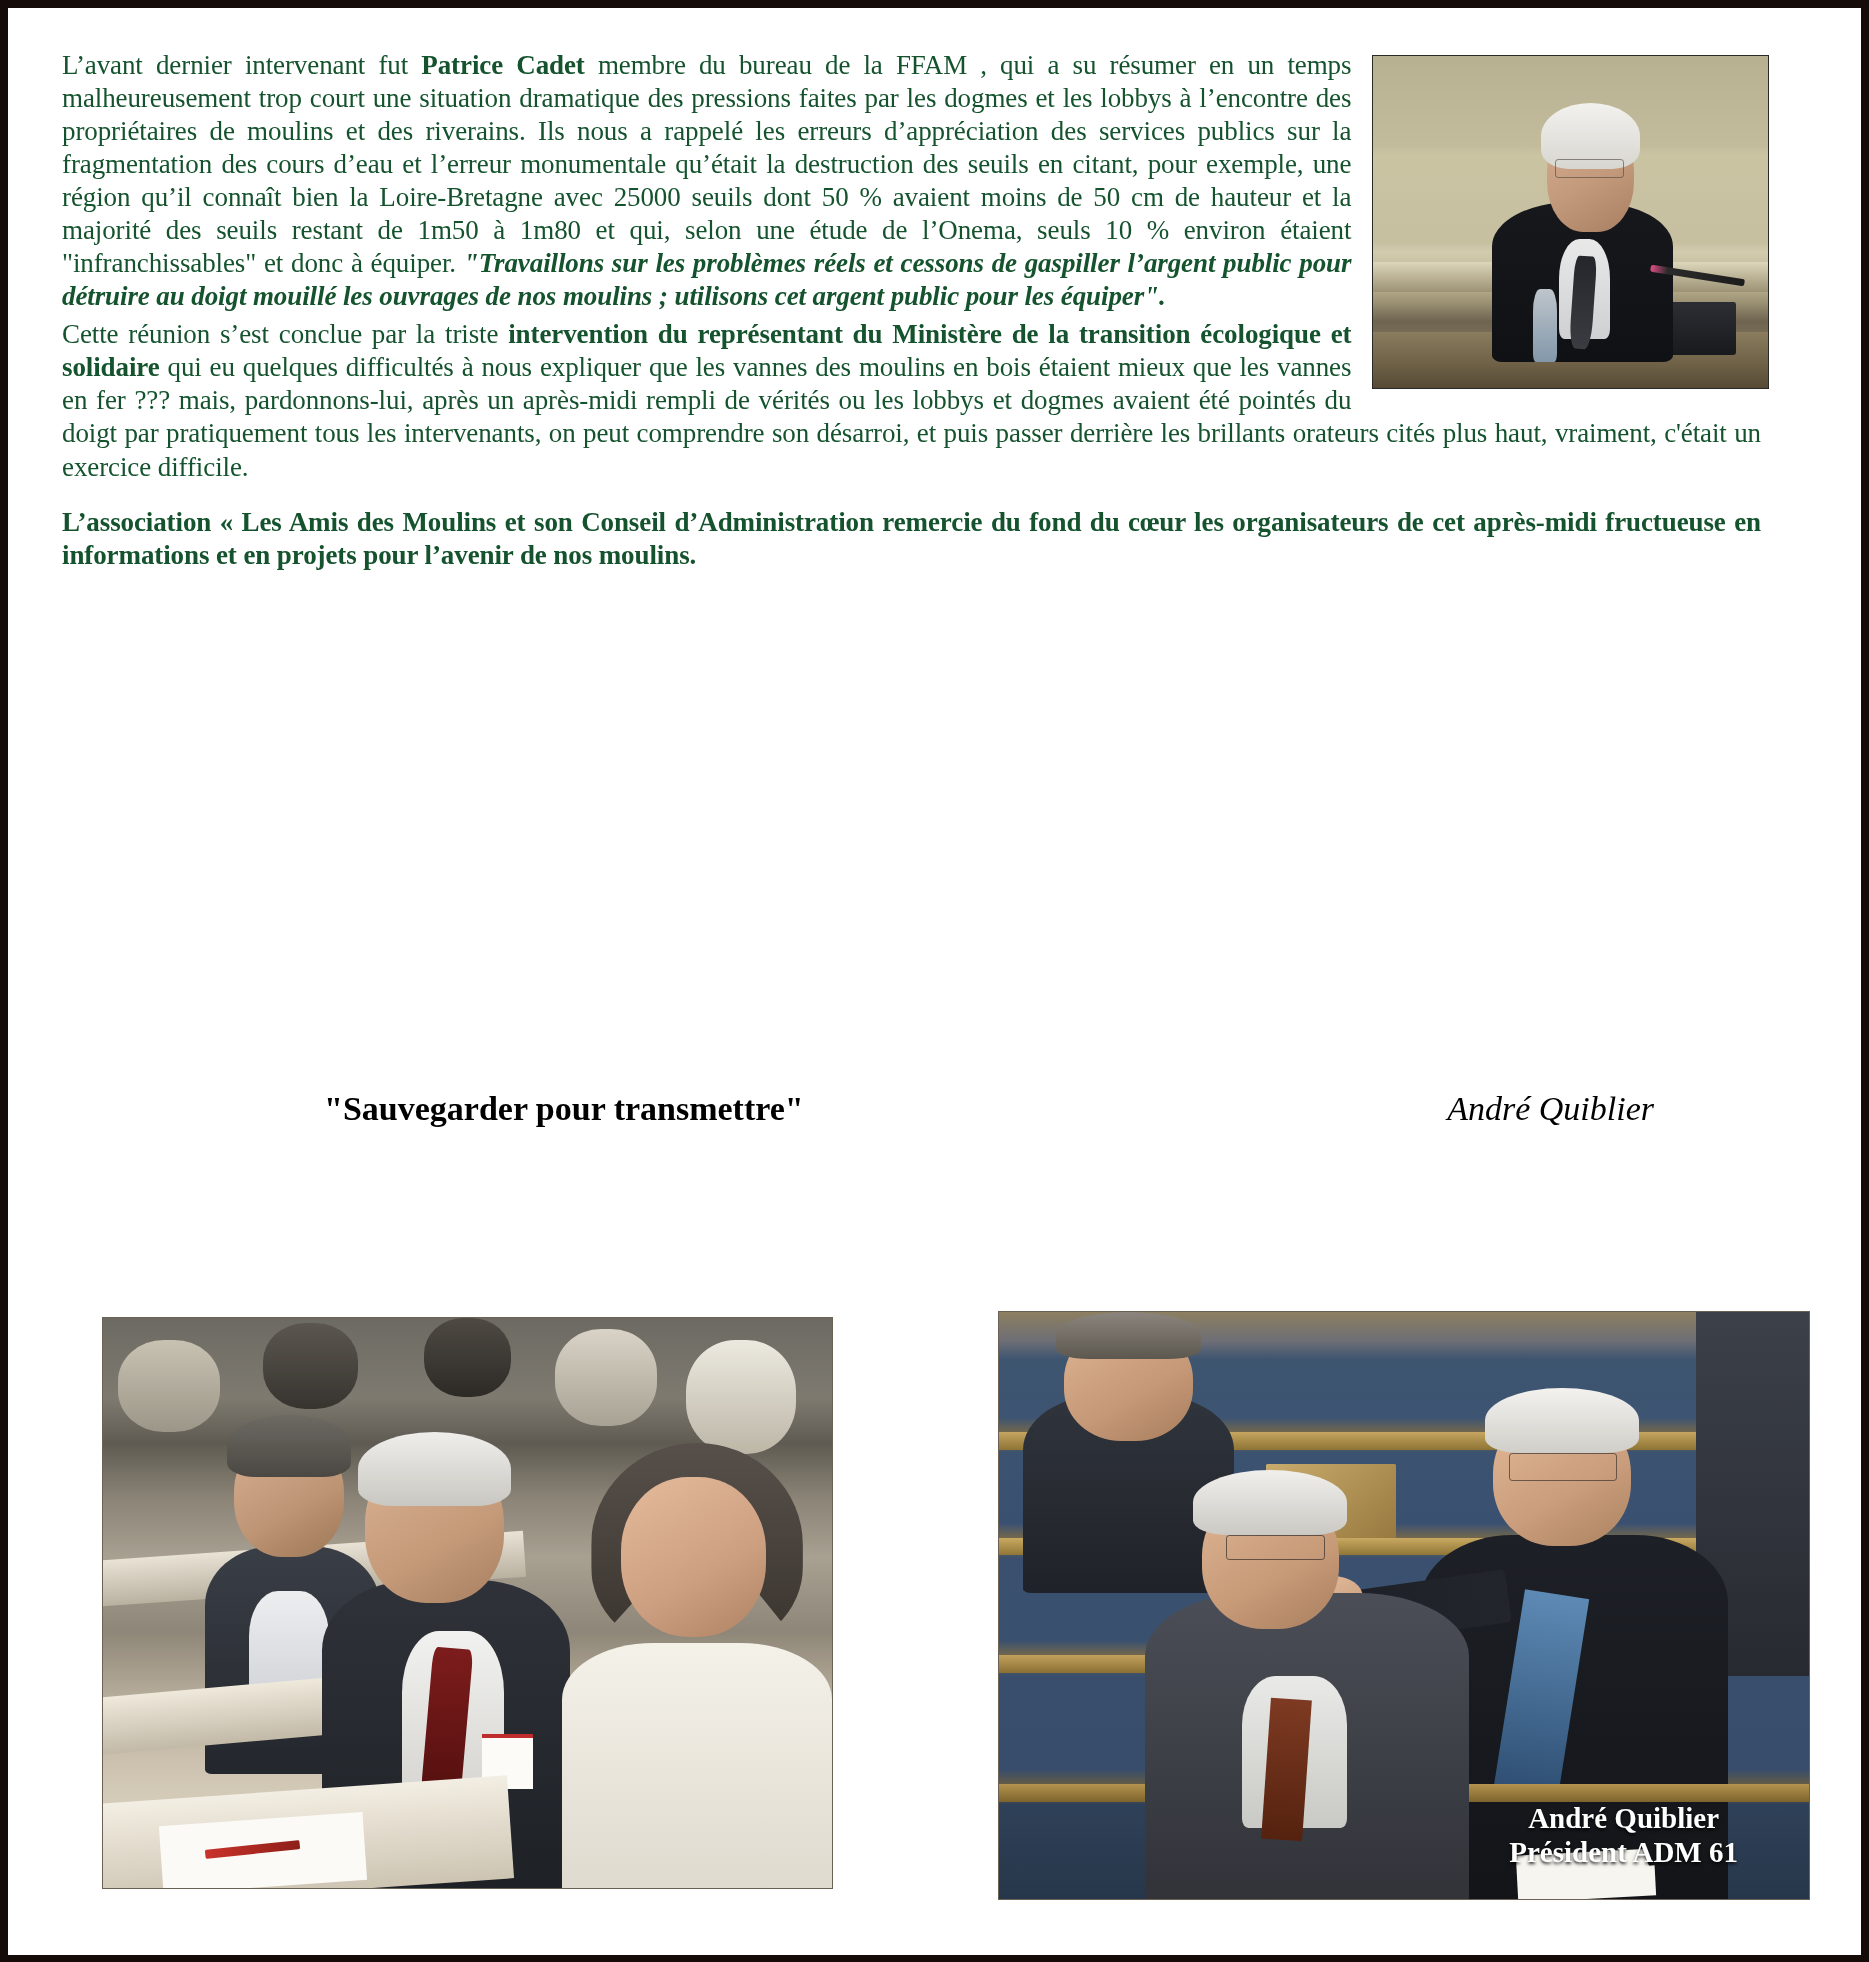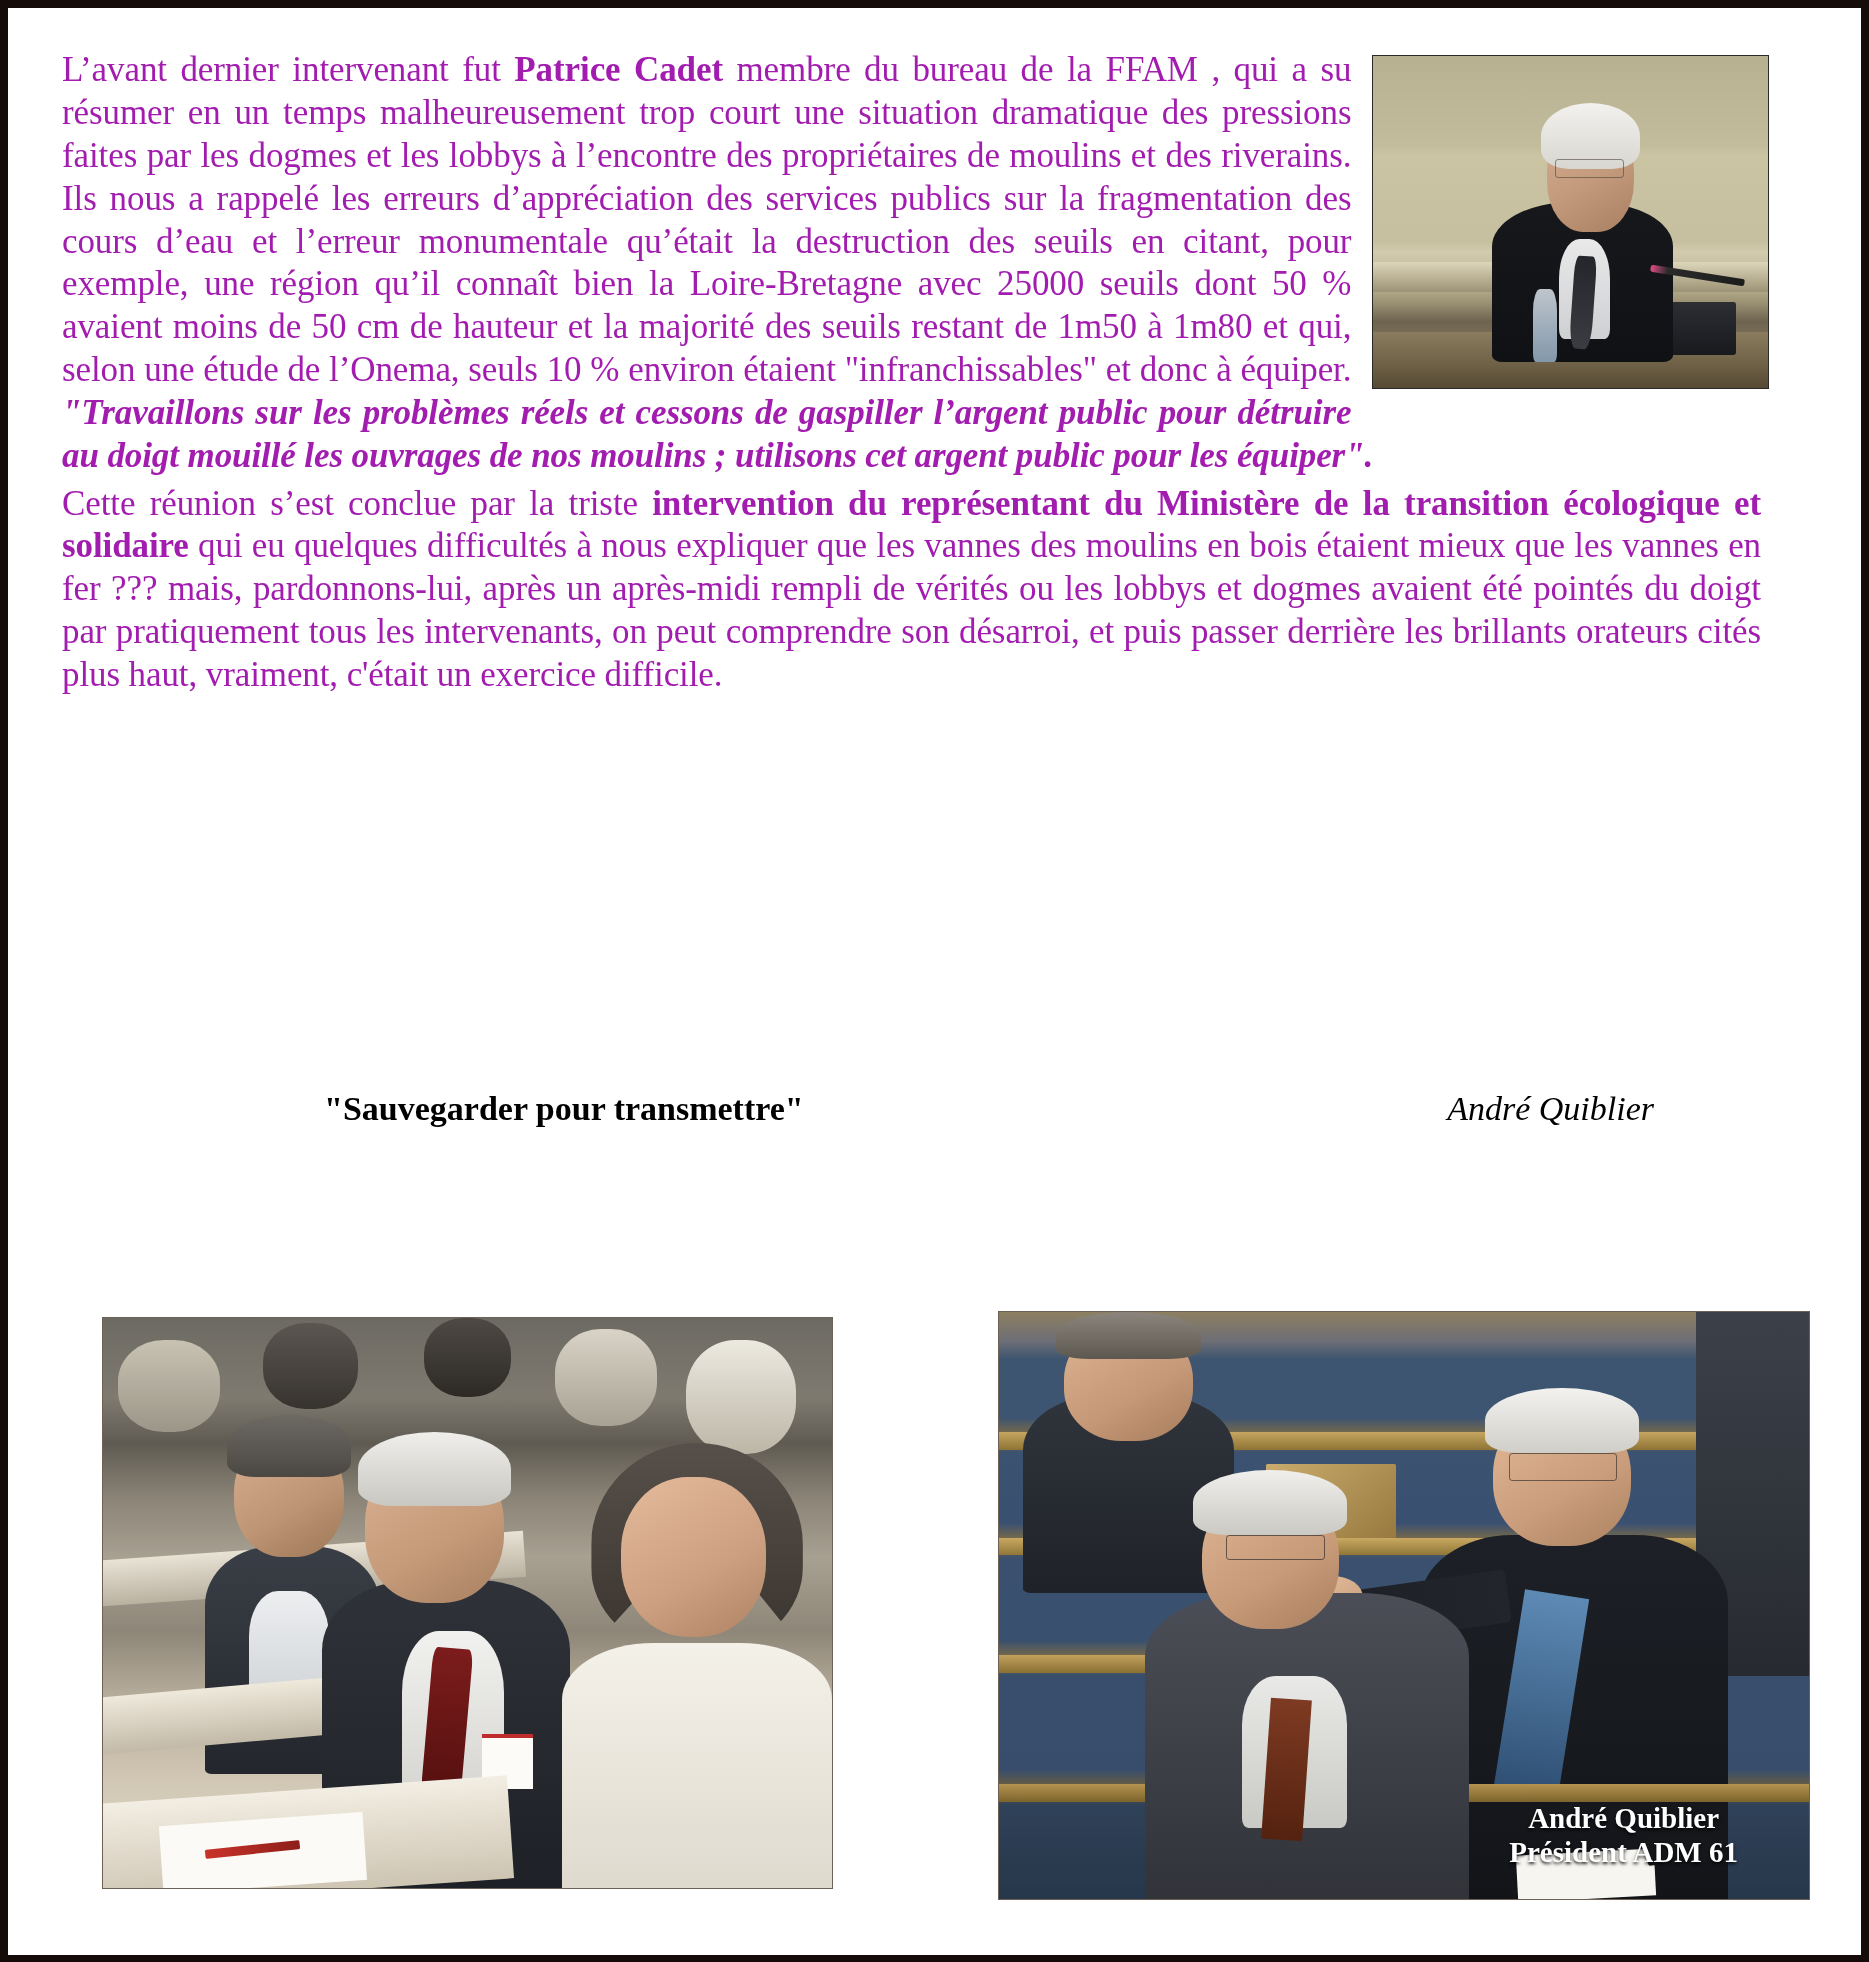--- a/index.html
+++ b/index.html
@@ -27,25 +27,25 @@
   }
 
   
   .article {
     position: absolute;
     left: 54px;
     top: 41px;
     width: 1707px;
   }
   .para {
-    font-size: 35px;
+    font-size: 27px;
     line-height: 1.225;
     text-align: justify;
     text-justify: inter-word;
-    color: #a21caf;
+    color: #14532d;
     margin: 0 8px 24px 0;
     letter-spacing: -0.1px;
   }
   .para.flowed {
     margin-bottom: 4.8px;
   }
   .para b { font-weight: bold; }
   .quote-bold-italic {
     font-weight: bold;
     font-style: italic;
@@ -340,20 +340,21 @@
 
       <p class="para flowed">
         <span>L’avant dernier intervenant fut </span><b>Patrice Cadet</b><span> membre du bureau de la FFAM , qui a su résumer en un temps malheureusement trop court une situation dramatique des pressions faites par les dogmes  et les lobbys à l’encontre des propriétaires de moulins et des riverains.  Ils nous a rappelé les erreurs d’appréciation des services publics sur la fragmentation des cours d’eau et l’erreur monumentale qu’était la destruction des seuils en citant,  pour exemple,  une région qu’il connaît bien la Loire-Bretagne avec 25000 seuils dont 50 % avaient moins de 50 cm de hauteur et la majorité des seuils restant de 1m50 à 1m80 et qui, selon une étude de l’Onema, seuls 10 % environ étaient "infranchissables" et donc à équiper. </span><span class="quote-bold-italic">"Travaillons sur les problèmes réels et cessons de gaspiller l’argent public pour détruire au doigt mouillé les ouvrages de nos moulins ; utilisons cet argent public pour les équiper".</span>
       </p>
 
 
       <p class="para tight">
         <span>Cette réunion s’est conclue par la triste </span><b>intervention du représentant du Ministère de la transition écologique et solidaire</b><span> qui eu quelques difficultés à nous expliquer que les vannes des moulins en bois étaient mieux que les vannes en fer ???  mais, pardonnons-lui,  après un après-midi  rempli de vérités  ou les lobbys et dogmes avaient été pointés du doigt par pratiquement tous les intervenants, on peut comprendre son désarroi, et puis passer derrière les brillants orateurs cités plus haut, vraiment, c'était un exercice difficile.</span>
       </p>
 
+      <p class="para allbold"> L’association « Les Amis des Moulins et son Conseil d’Administration remercie du fond du cœur les organisateurs de cet après-midi fructueuse en informations et en projets pour l’avenir de nos moulins.</p>
     </div>
 
     <div class="sig-row">
       <span class="sig-motto">"Sauvegarder pour transmettre"</span>
       <span class="sig-name">André Quiblier</span>
     </div>
 
     <figure class="photo-bottom-left">
       <span class="ph p2-bg"></span>
       <span class="ph p2-back1"></span>

